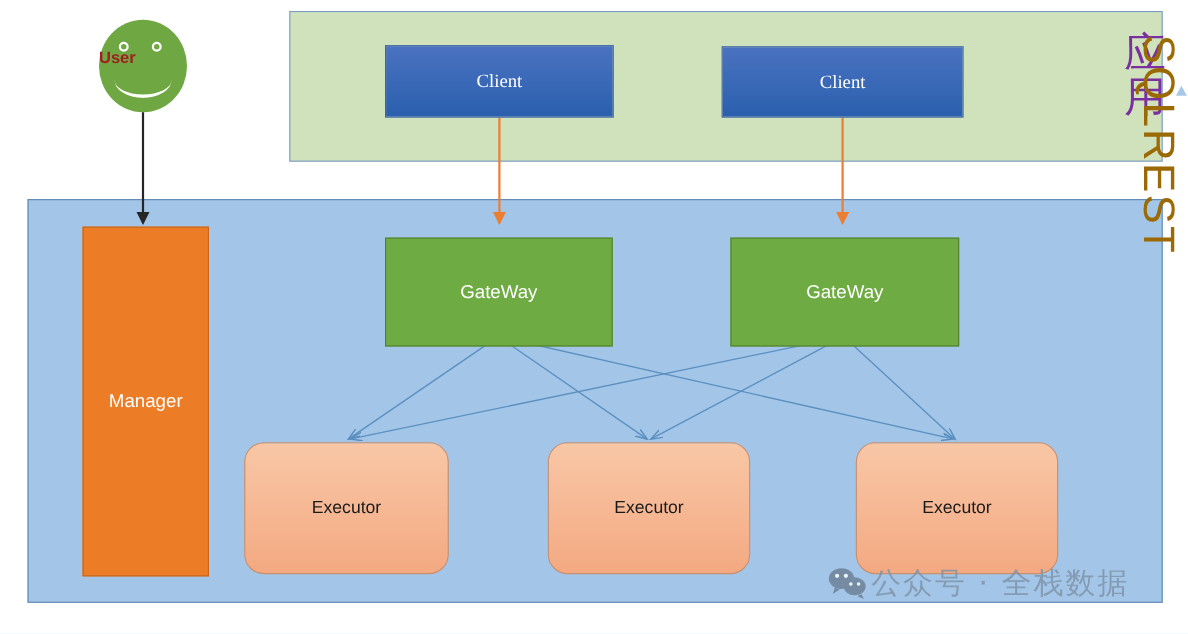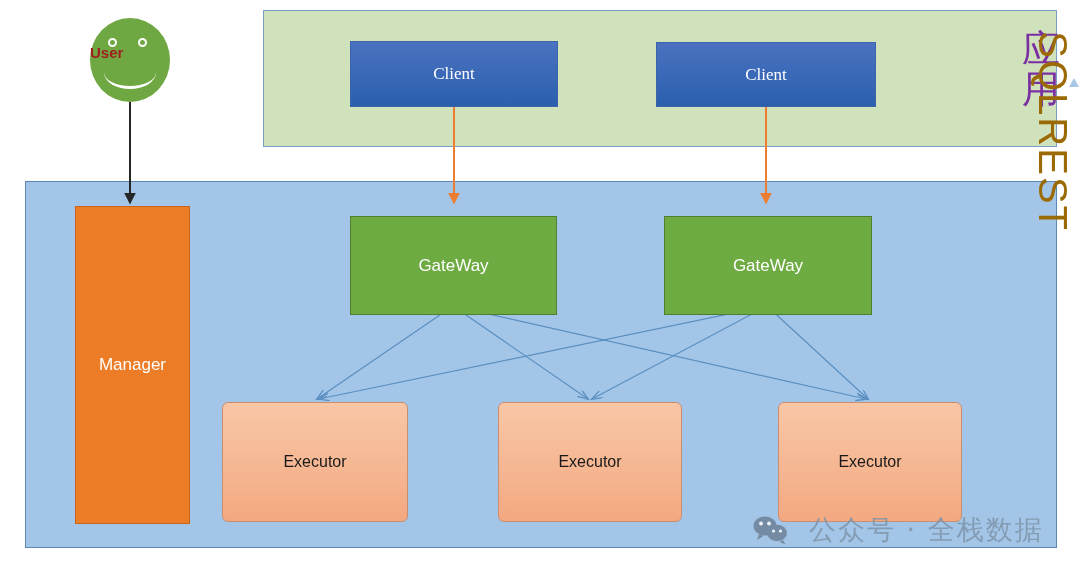--- a/index.html
+++ b/index.html
@@ -145,21 +145,21 @@
     width: 115px;
     height: 318px;
     background: #ec7c26;
     border: 1px solid #c8651a;
     color: #ffffff;
     font-size: 17px;
   }
   .executor-box {
     background: linear-gradient(to bottom, #f8c7a6 0%, #f6b894 50%, #f3a981 100%);
     border: 1px solid #c98e6e;
-    border-radius: 6px;
+    border-radius: 18px;
     color: #1a1a1a;
     font-size: 16px;
     top: 402px;
     height: 120px;
   }
 
   
   #links {
     position: absolute;
     left: 0; top: 0;
@@ -168,21 +168,21 @@
     pointer-events: none;
   }
 
   
   #watermark {
     position: absolute;
     left: 752px;
     top: 512px;
     display: flex;
     align-items: center;
-    gap: 19px;
+    gap: 2px;
     color: #7e93a8;
     opacity: 0.82;
     font-size: 27px;
     letter-spacing: 2px;
     font-family: "DejaVu Sans", sans-serif;
   }
   #wechat-icon { display: block; }
 </style>
 </head>
 <body>

